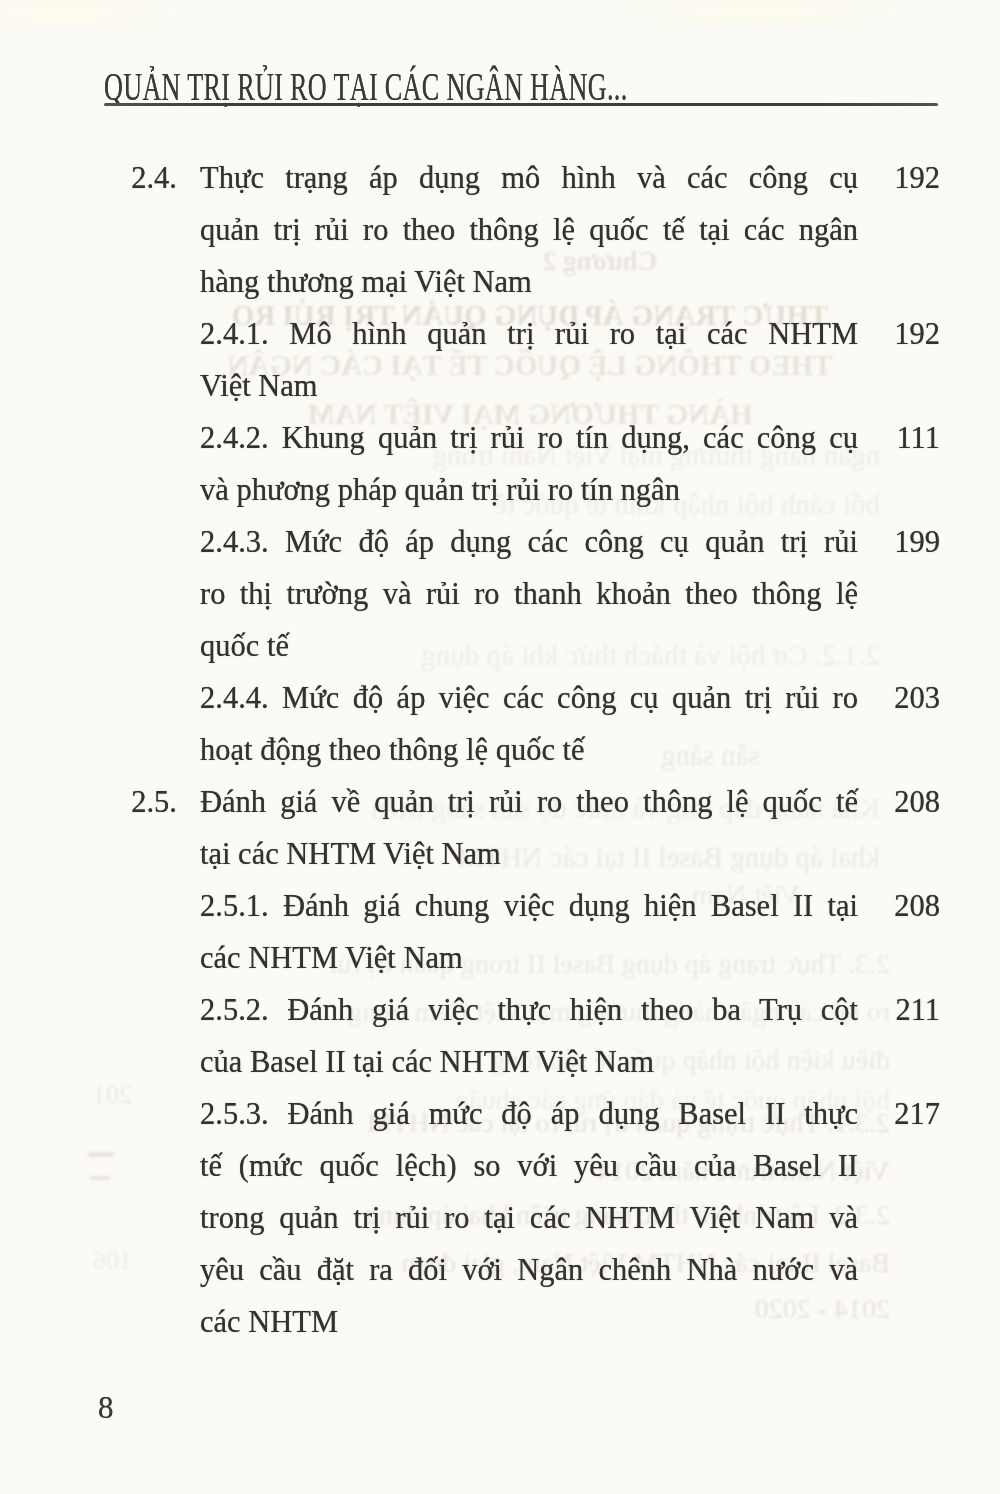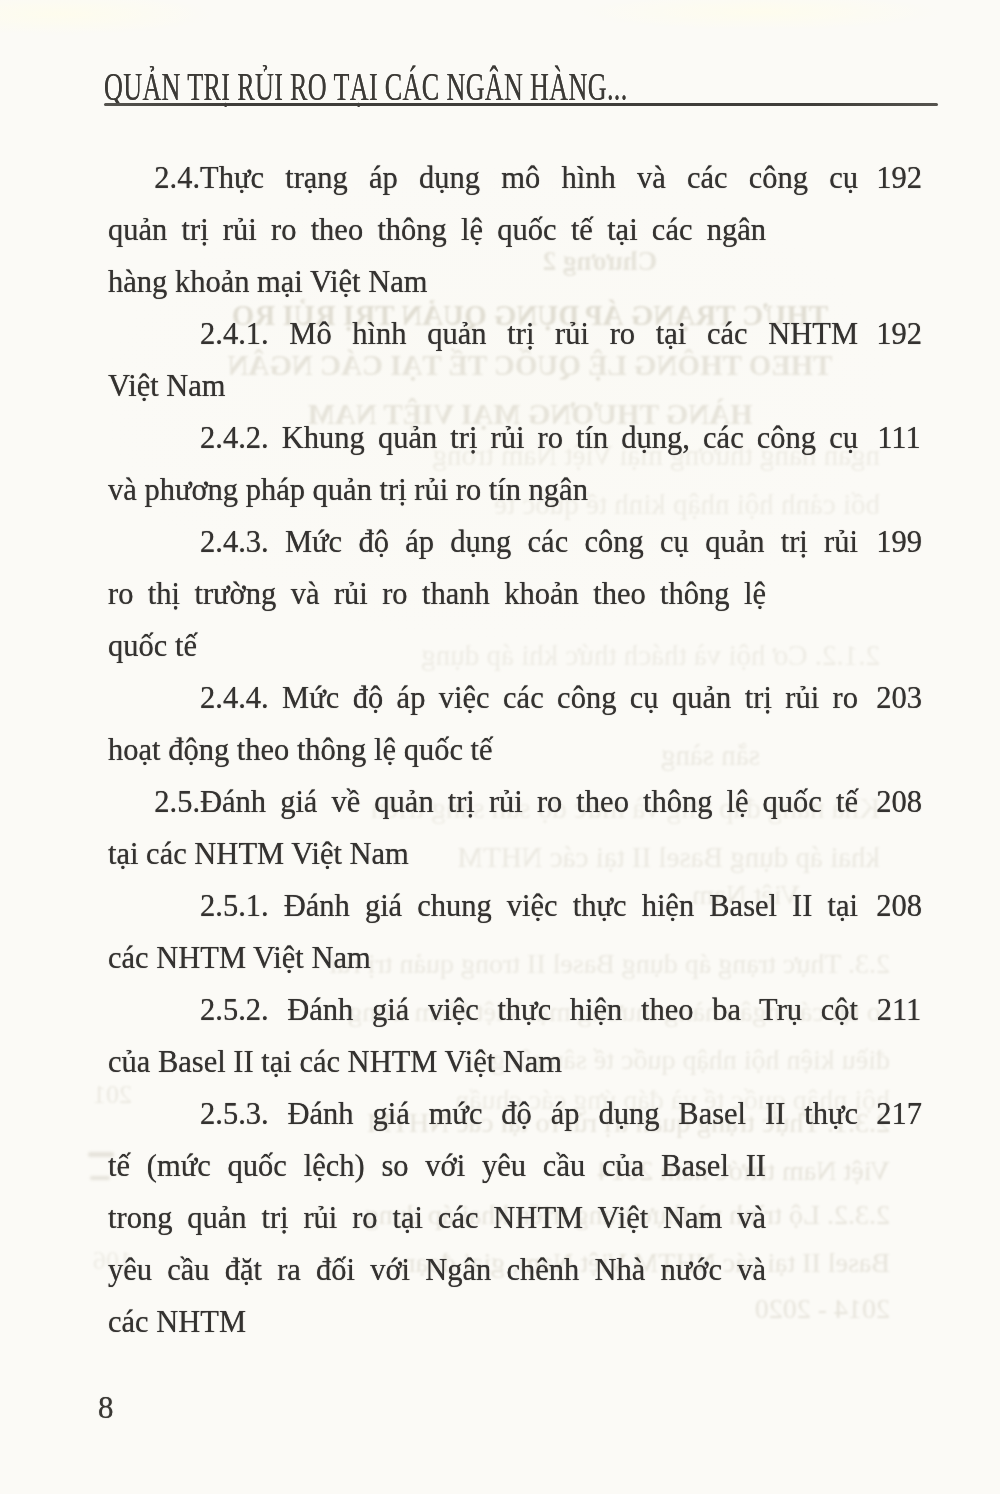--- a/index.html
+++ b/index.html
@@ -27,25 +27,25 @@
     border-radius:2px;
   }
   
   .toc{
     position:absolute;left:108px;top:152px;width:832px;
     font-size:30.5px;line-height:52px;
     text-shadow:0 0 .8px rgba(46,44,40,.8);
   }
   .row{height:52px;}
   .row.first{display:flex;}
-  .num{width:92px;flex:0 0 92px;text-align:right;}
+  .num{width:92px;flex:0 0 92px;text-align:center;}
   .txt{display:inline-block;width:658px;}
   .j{text-align:justify;text-align-last:justify;}
-  .pg{flex:1 1 auto;text-align:center;}
-  .cont{width:658px;}
+  .pg{flex:1 1 auto;text-align:right;}
+  .cont{margin-left:92px;width:658px;}
   
   .folio{
     position:absolute;left:98px;top:1390px;font-size:31px;color:#3a3834;
     text-shadow:0 0 .8px rgba(58,56,52,.8);
   }
   
   .ghost{
     position:absolute;transform:scaleX(-1);
     color:#8f8668;filter:blur(1.1px);
     font-size:28px;line-height:30px;white-space:nowrap;
@@ -93,21 +93,21 @@
 
   <div class="toc">
 
     <div class="entry">
       <div class="row first">
         <span class="num">2.4.</span>
         <span class="txt j">Thực trạng áp dụng mô hình và các công cụ</span>
         <span class="pg">192</span>
       </div>
       <div class="row cont j">quản trị rủi ro theo thông lệ quốc tế tại các ngân</div>
-      <div class="row cont">hàng khoản mại Việt Nam</div>
+      <div class="row cont">hàng thương mại Việt Nam</div>
     </div>
 
     <div class="entry">
       <div class="row first">
         <span class="num"></span>
         <span class="txt j">2.4.1. Mô hình quản trị rủi ro tại các NHTM</span>
         <span class="pg">192</span>
       </div>
       <div class="row cont">Việt Nam</div>
     </div>
@@ -145,21 +145,21 @@
         <span class="num">2.5.</span>
         <span class="txt j">Đánh giá về quản trị rủi ro theo thông lệ quốc tế</span>
         <span class="pg">208</span>
       </div>
       <div class="row cont">tại các NHTM Việt Nam</div>
     </div>
 
     <div class="entry">
       <div class="row first">
         <span class="num"></span>
-        <span class="txt j">2.5.1. Đánh giá chung việc thực hiện Basel II tại</span>
+        <span class="txt j">2.5.1. Đánh giá chung việc dụng hiện Basel II tại</span>
         <span class="pg">208</span>
       </div>
       <div class="row cont">các NHTM Việt Nam</div>
     </div>
 
     <div class="entry">
       <div class="row first">
         <span class="num"></span>
         <span class="txt j">2.5.2. Đánh giá việc thực hiện theo ba Trụ cột</span>
         <span class="pg">211</span>

